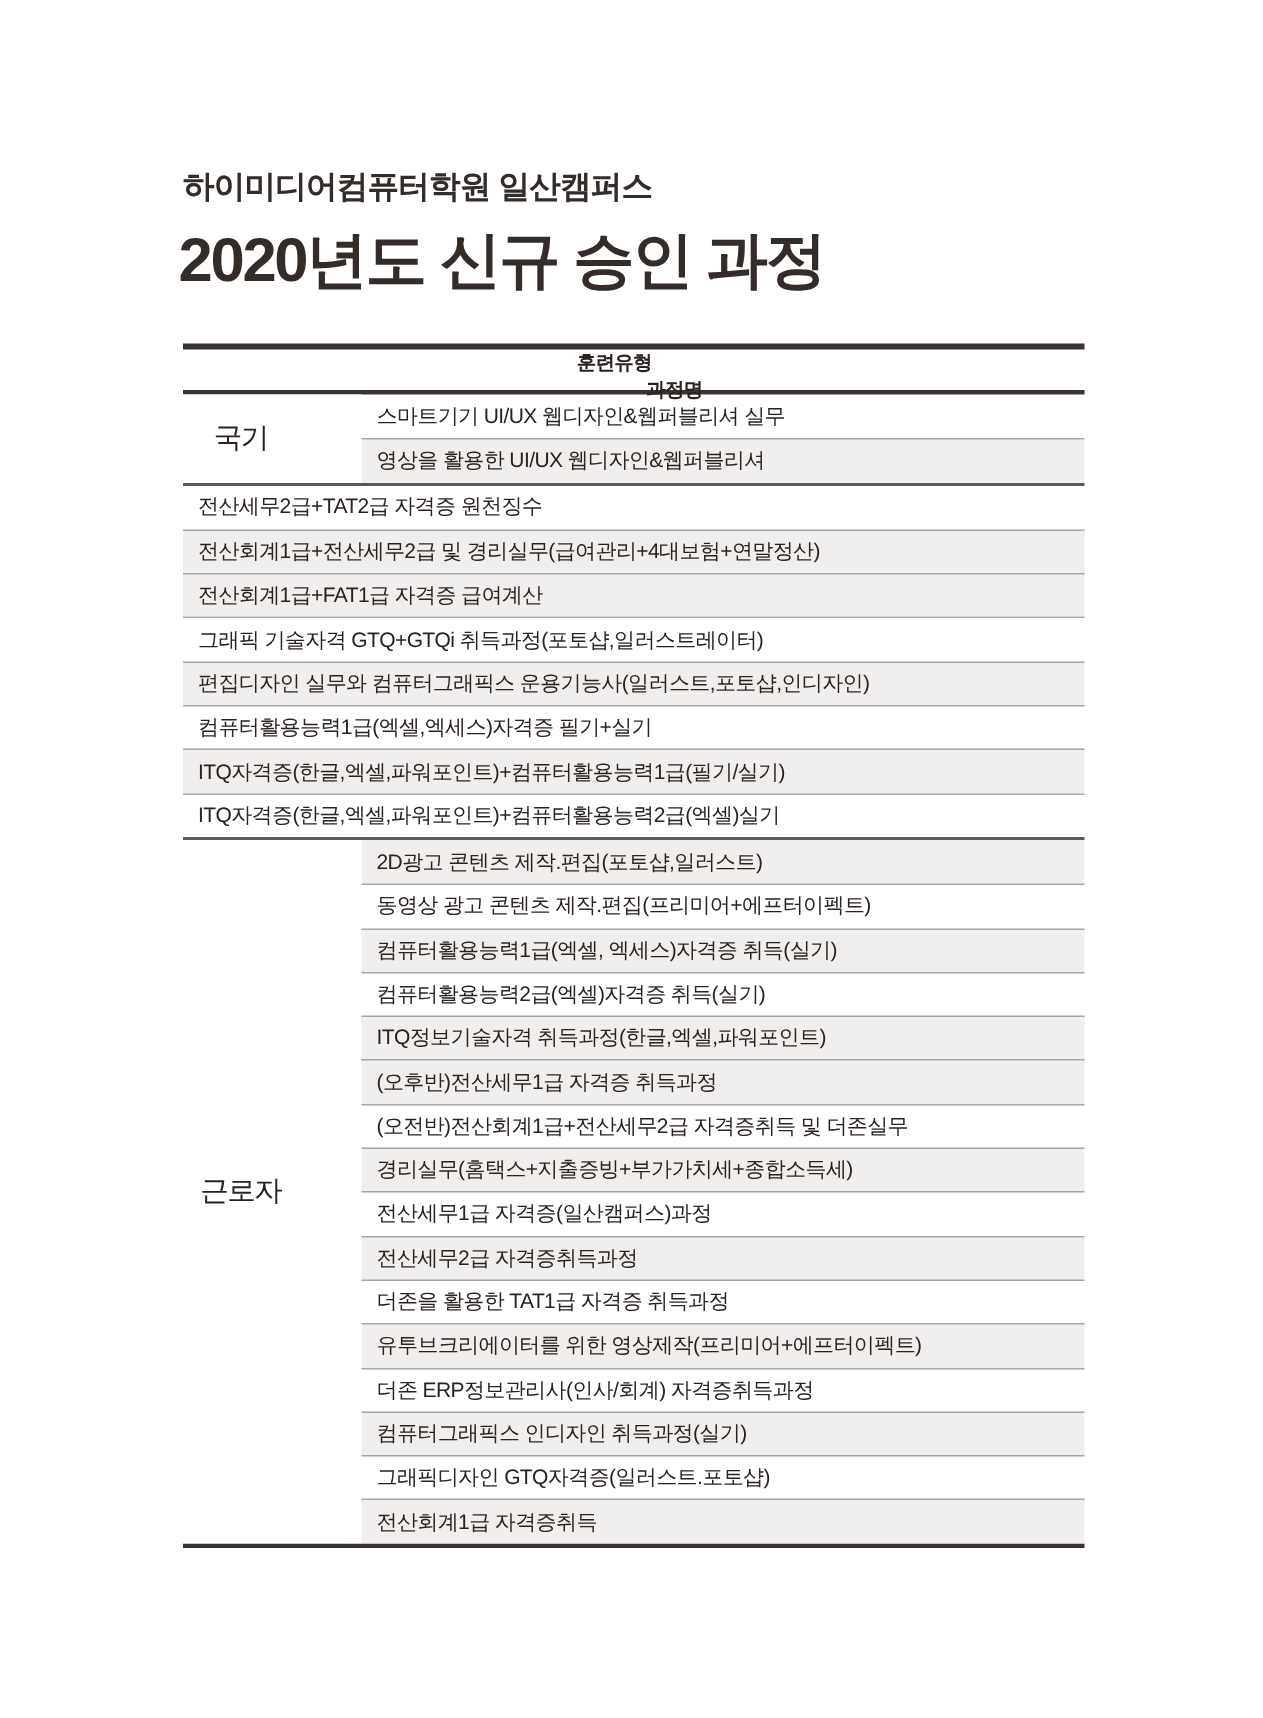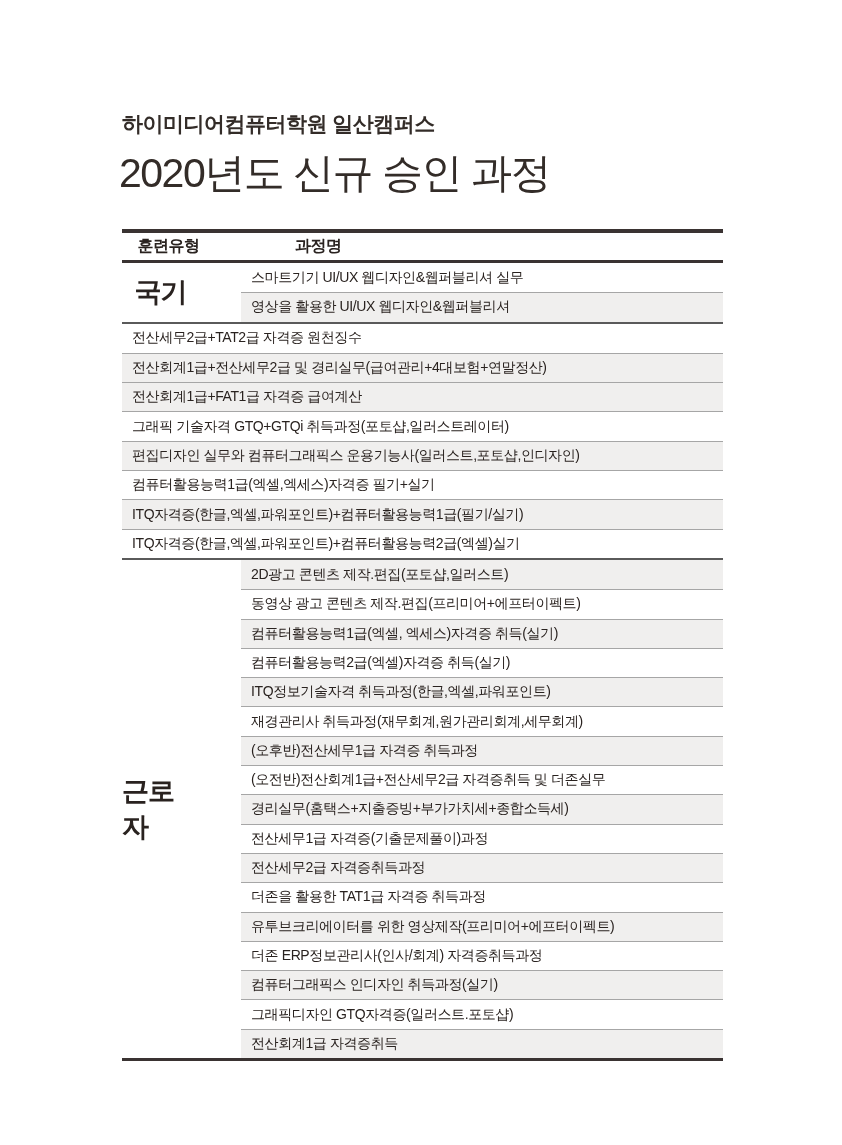--- a/index.html
+++ b/index.html
@@ -24,41 +24,42 @@
     font-weight: 700;
     letter-spacing: -0.5px;
     color: var(--title-color, #332c28);
   }
   .main-title {
     position: absolute;
     left: 119px;
     top: 116px;
     margin: 0;
     font-size: 41px;
-    font-weight: 400;
+    font-weight: 700;
     letter-spacing: -1.5px;
     color: var(--title-color, #332c28);
   }
   .table {
     position: absolute;
     left: 122px;
     top: 199px;
     width: 601px;
     border-top: 4px solid var(--border-dark, #3a3332);
     border-bottom: 3px solid var(--border-dark, #3a3332);
   }
   .header-row {
     display: flex;
     align-items: center;
     height: 27px;
     border-bottom: 3px solid var(--border-dark, #3a3332);
     font-weight: 700;
-    font-size: 16px;
+    font-size: 13px;
     letter-spacing: -0.5px;
     color: var(--text-color, #221e1c);
+    flex-direction: column;
   }
   .h-type {
     width: 119px;
     box-sizing: border-box;
     padding-right: 26px;
     text-align: center;
     flex: none;
   }
   .h-course {
     padding-left: 54px;
@@ -70,22 +71,22 @@
     border-top: 2px solid var(--border-group, #5a5a5a);
   }
   .label-cell {
     flex: none;
     width: 119px;
     box-sizing: border-box;
     padding-right: 42px;
     display: flex;
     align-items: center;
     justify-content: center;
-    font-weight: 700;
-    font-size: 27px;
+    font-weight: 400;
+    font-size: 19px;
     letter-spacing: -1px;
     color: var(--text-color, #221e1c);
     background: #ffffff;
   }
   .rows-cell {
     flex: 1 1 auto;
     min-width: 0;
   }
   .row {
     height: 29.3px;
@@ -169,34 +170,31 @@
             </div>
             <div class="row striped">
               <span>컴퓨터활용능력1급(엑셀, 엑세스)자격증 취득(실기)</span>
             </div>
             <div class="row">
               <span>컴퓨터활용능력2급(엑셀)자격증 취득(실기)</span>
             </div>
             <div class="row striped">
               <span>ITQ정보기술자격 취득과정(한글,엑셀,파워포인트)</span>
             </div>
-            <div class="row">
-              <span>재경관리사 취득과정(재무회계,원가관리회계,세무회계)</span>
-            </div>
             <div class="row striped">
               <span>(오후반)전산세무1급 자격증 취득과정</span>
             </div>
             <div class="row">
               <span>(오전반)전산회계1급+전산세무2급 자격증취득 및 더존실무</span>
             </div>
             <div class="row striped">
               <span>경리실무(홈택스+지출증빙+부가가치세+종합소득세)</span>
             </div>
             <div class="row">
-              <span>전산세무1급 자격증(기출문제풀이)과정</span>
+              <span>전산세무1급 자격증(일산캠퍼스)과정</span>
             </div>
             <div class="row striped">
               <span>전산세무2급 자격증취득과정</span>
             </div>
             <div class="row">
               <span>더존을 활용한 TAT1급 자격증 취득과정</span>
             </div>
             <div class="row striped">
               <span>유투브크리에이터를 위한 영상제작(프리미어+에프터이펙트)</span>
             </div>

